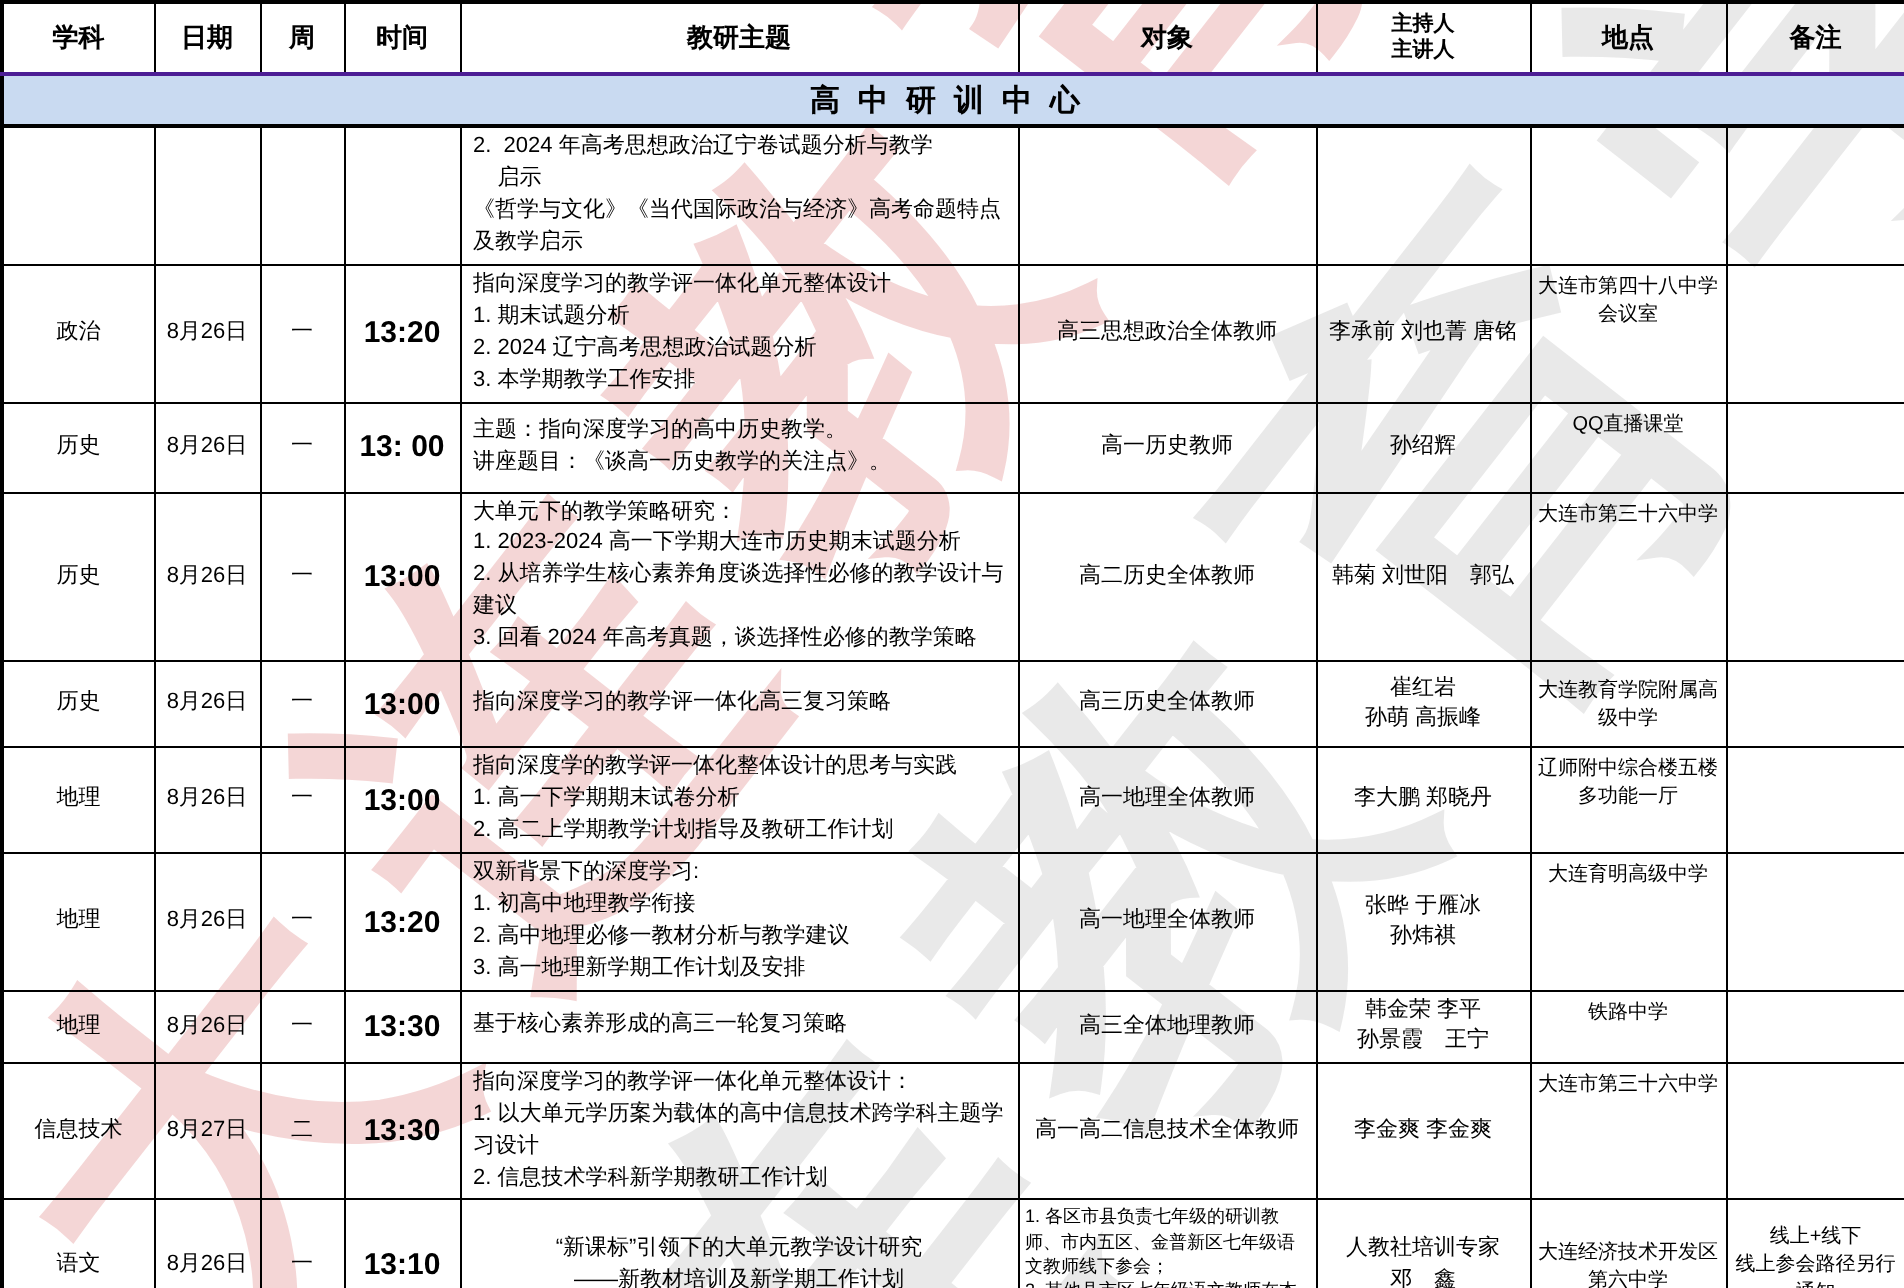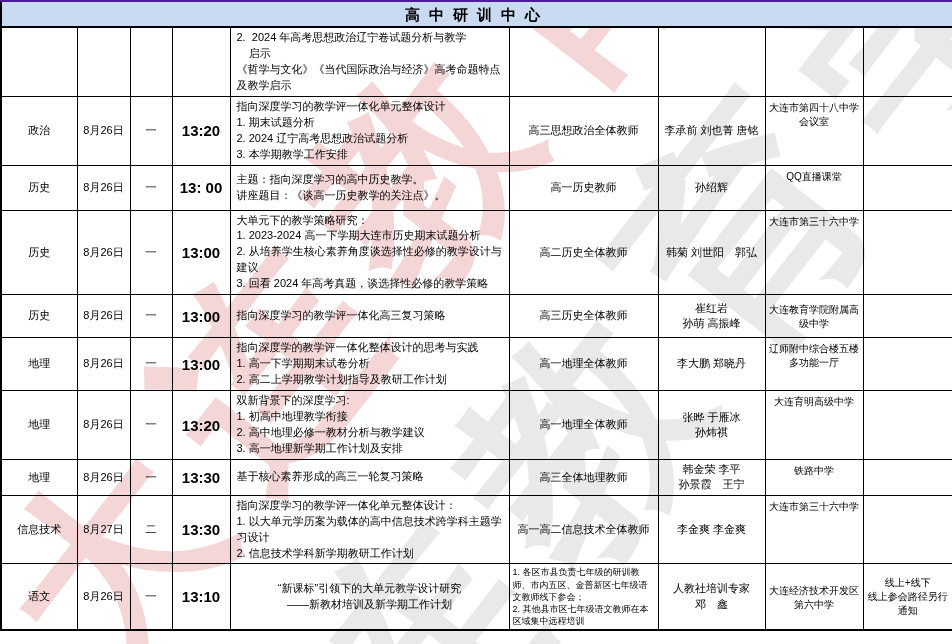--- a/index.html
+++ b/index.html
@@ -94,20 +94,32 @@
         <col style="width:42px">
       <col style="width:58px">
         <col style="width:279px">
         <col style="width:149px">
       <col style="width:107px">
         <col style="width:98px">
         <col style="width:90px">
     </colgroup>
 
     <tbody>
+        <tr style="height:36px">
+      <th class="colhead">学科</th>
+      <th class="colhead">日期</th>
+      <th class="colhead">周</th>
+      <th class="colhead">时间</th>
+      <th class="colhead">教研主题</th>
+      <th class="colhead">对象</th>
+      <th class="colhead small">主持人
+主讲人</th>
+      <th class="colhead">地点</th>
+      <th class="colhead">备注</th>
+    </tr>
 
     <tr class="band" style="height:26px">
       <td colspan="9">高中研训中心</td>
     </tr>
 
     <tr style="height:65px">
       <td class="c"></td>
       <td class="c"></td>
       <td class="c"></td>
       <td class="c time"></td>

